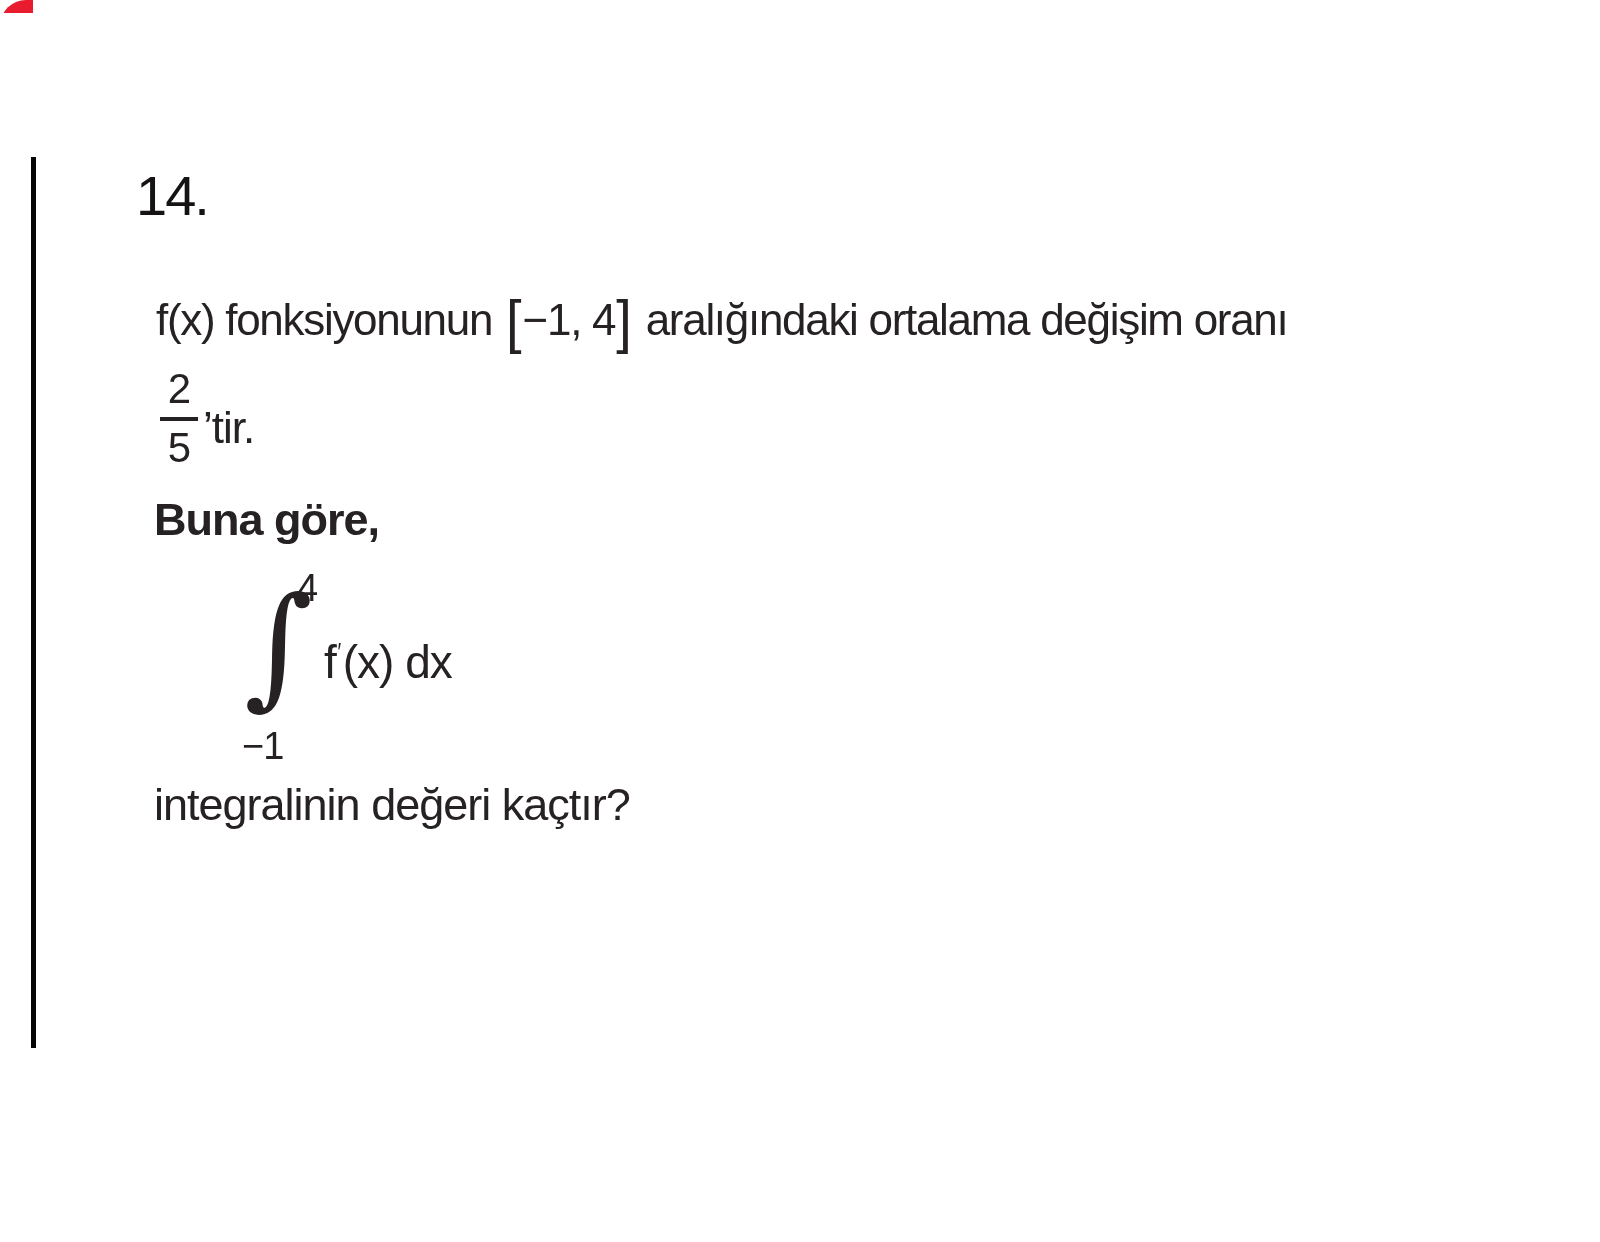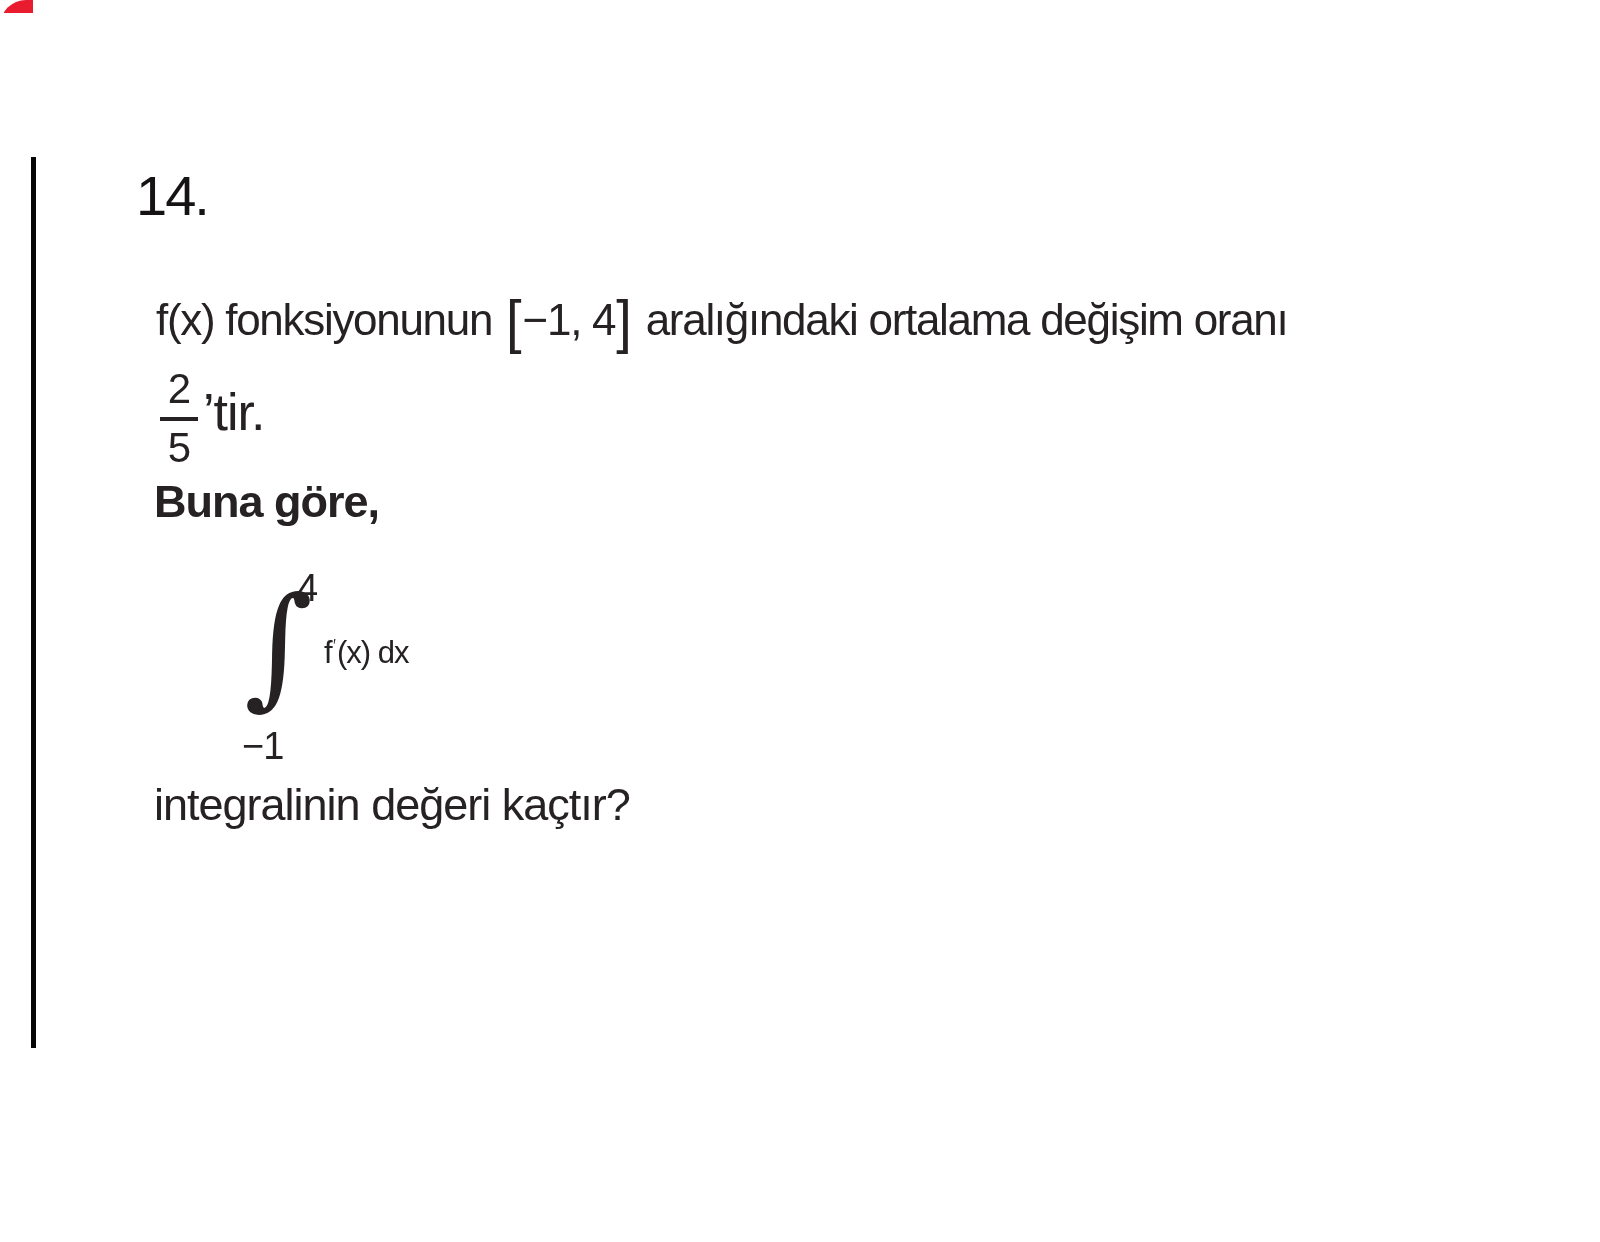--- a/index.html
+++ b/index.html
@@ -69,27 +69,27 @@
   .frac .bar {
     width: 38px;
     height: 4px;
     background: #262223;
     margin: 0 auto;
   }
   .frac-suffix {
     display: inline-block;
     vertical-align: top;
     margin-left: 5px;
-    margin-top: 14px;
-    font-size: 52px;
+    margin-top: 35px;
+    font-size: 44px;
     letter-spacing: -1px;
   }
   .emphasis {
     position: absolute;
-    left: 154px; top: 476px;
+    left: 154px; top: 494px;
     font-size: 45px;
     font-weight: bold;
     letter-spacing: -1px;
   }
   .integral {
     position: absolute;
     left: 240px; top: 565px;
     width: 320px; height: 210px;
   }
   .int-upper {
@@ -107,21 +107,21 @@
   }
   .int-lower {
     position: absolute;
     left: 2px; top: 160px;
     font-size: 38px;
     letter-spacing: -1px;
   }
   .integrand {
     position: absolute;
     left: 84px; top: 70px;
-    font-size: 31px;
+    font-size: 46px;
     letter-spacing: -1px;
     white-space: nowrap;
   }
   .prime {
     display: inline-block;
     font-size: 0.58em;
     vertical-align: 0.62em;
     margin: 0 2px 0 1px;
     transform: scaleX(0.75);
   }

